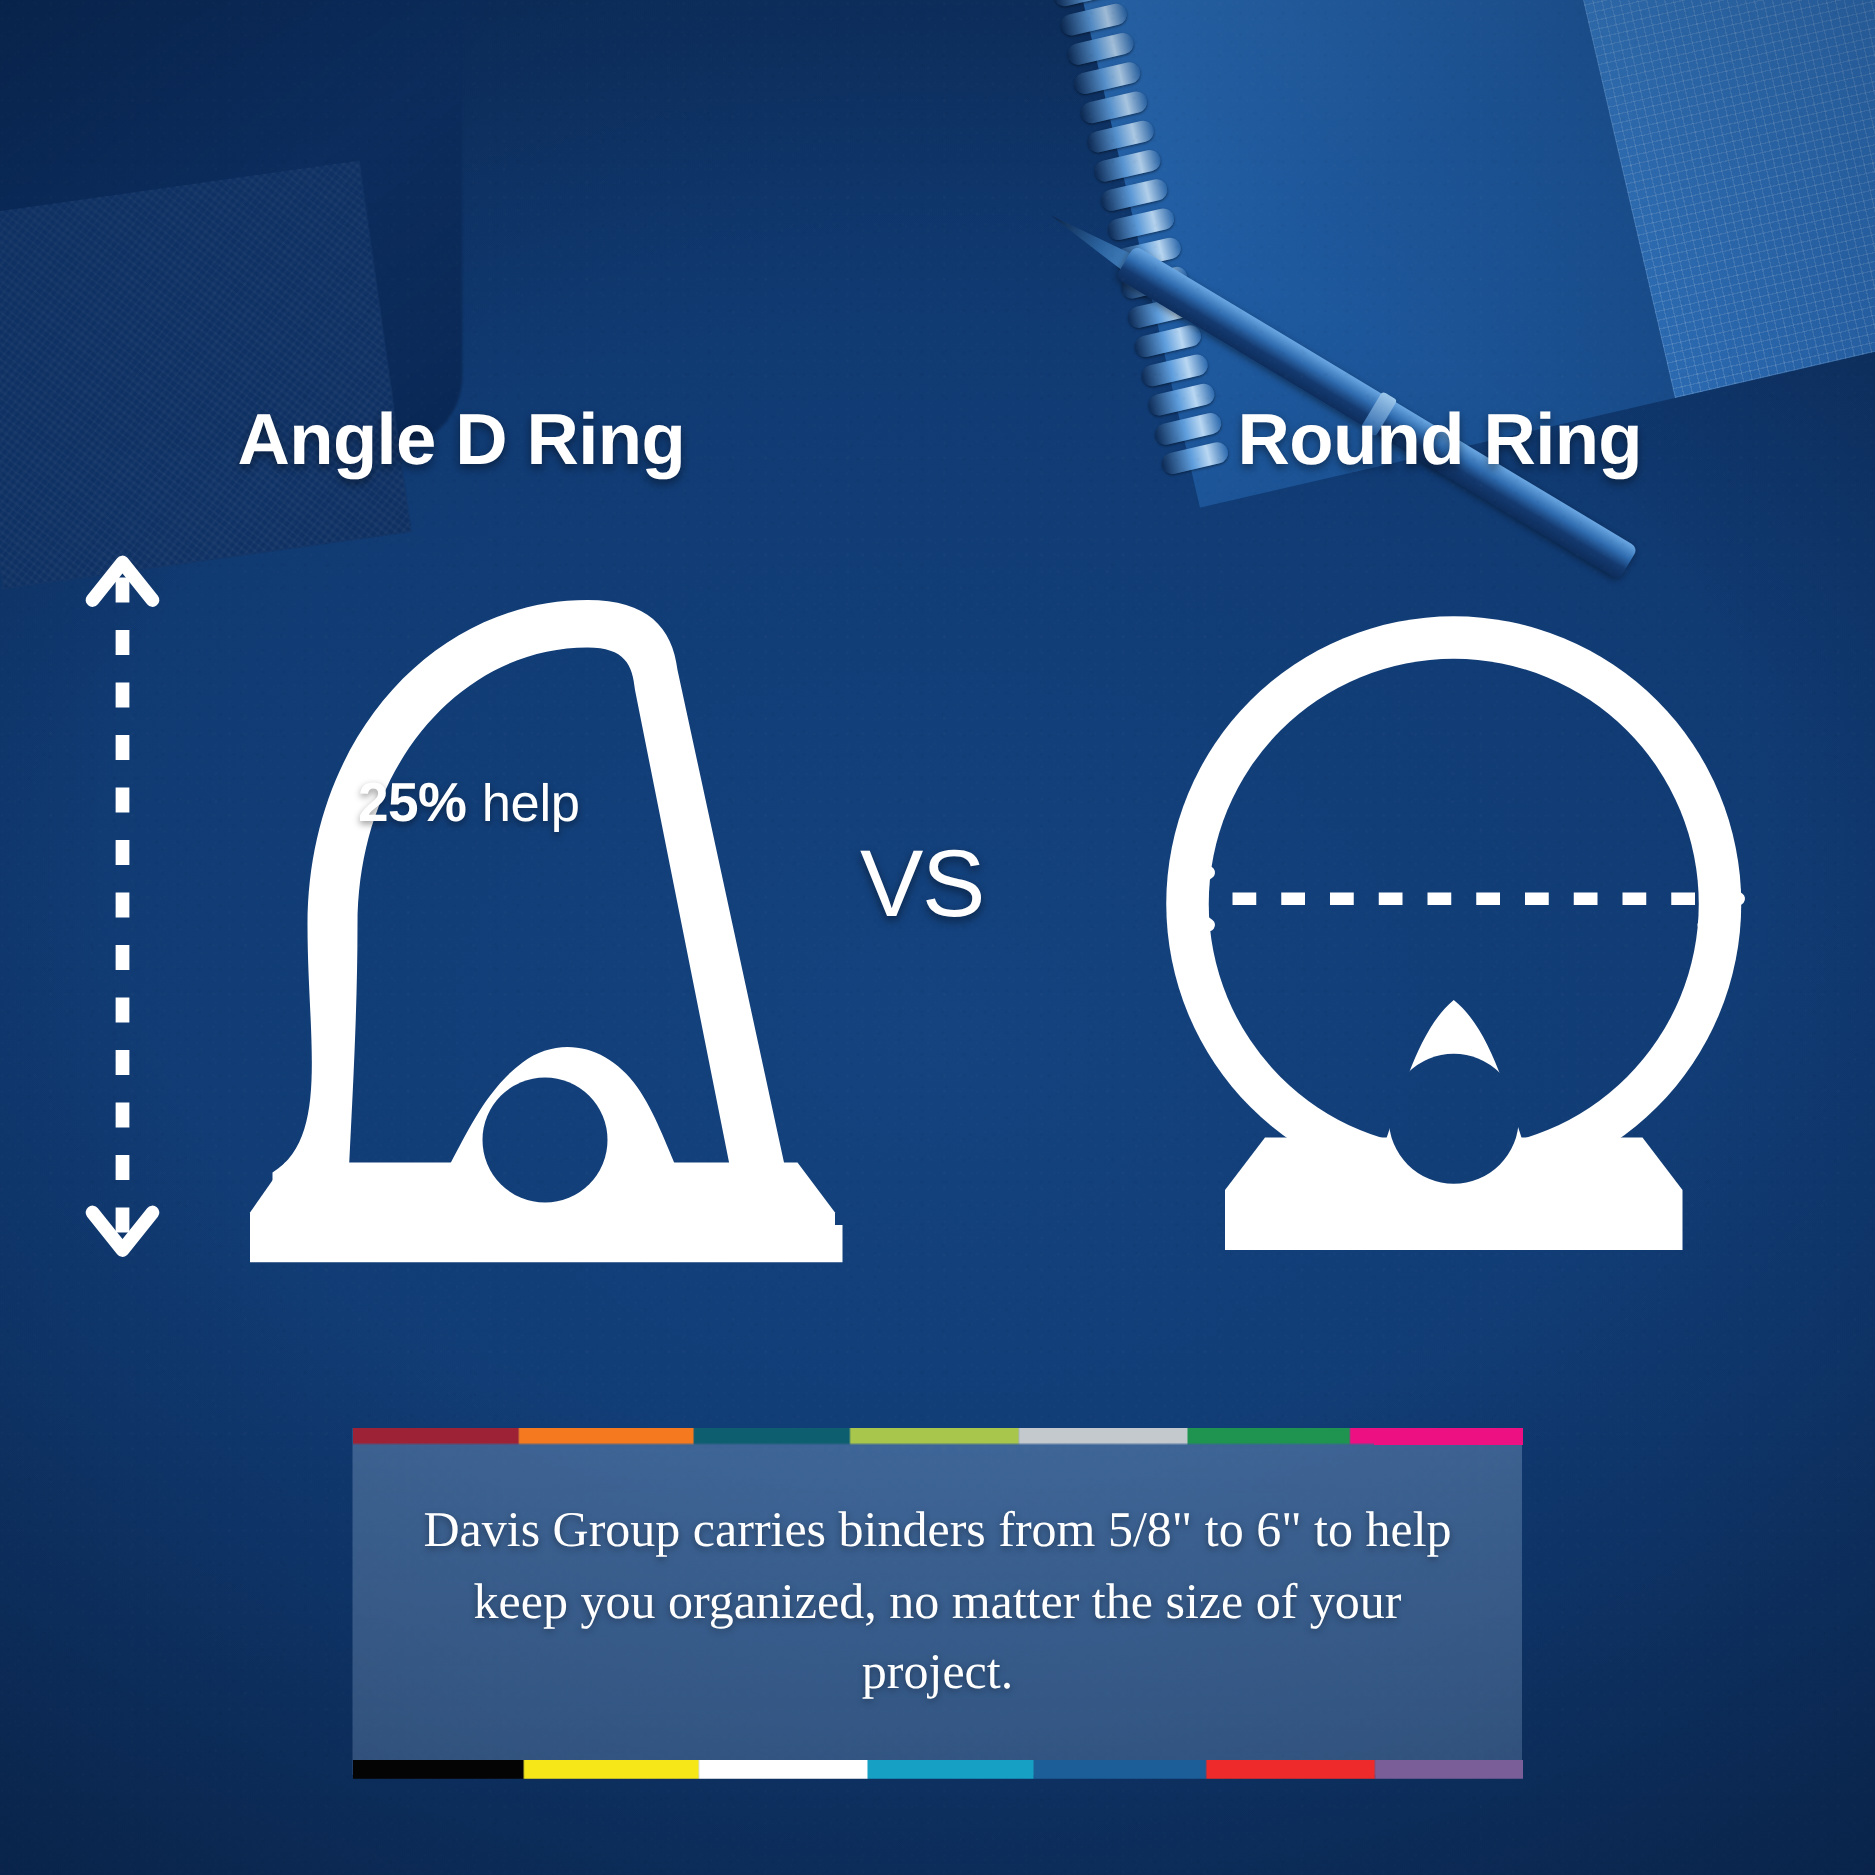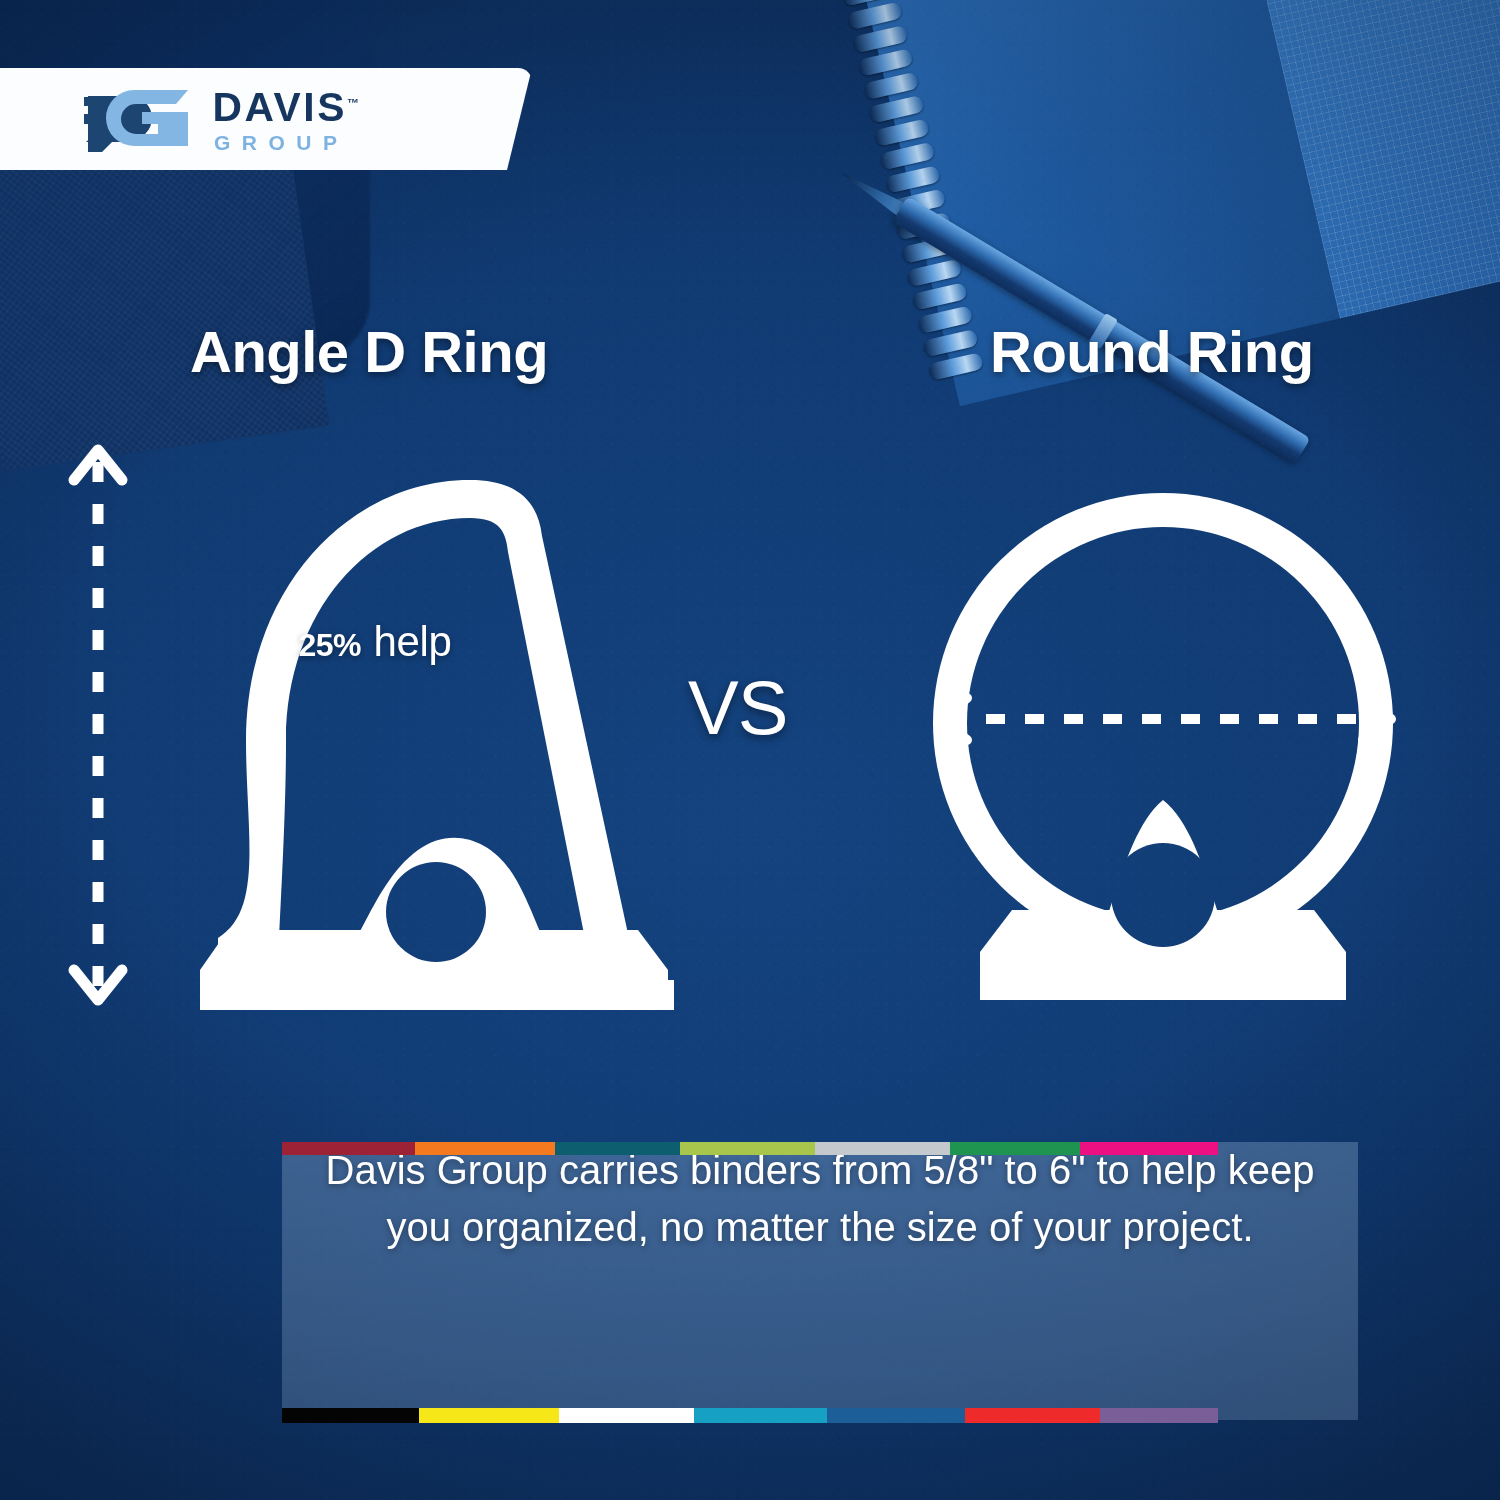--- a/index.html
+++ b/index.html
@@ -133,24 +133,24 @@
   
   .v-arrow{position:absolute;left:66px;top:440px;width:64px;height:570px;}
 
   
   .ring-left{position:absolute;left:118px;top:440px;width:570px;height:570px;}
   .ring-right{position:absolute;left:918px;top:440px;width:490px;height:575px;}
   .h-arrow{position:absolute;left:925px;top:690px;width:480px;height:58px;}
 
   
   .caption{
-    position:absolute;left:282px;top:1142px;width:1076px;height:278px;
+    position:absolute;left:282px;top:1142px;width:936px;height:278px;
     background:linear-gradient(180deg, rgba(168,196,226,.30) 0%, rgba(150,181,215,.27) 100%);
     backdrop-filter:blur(1px);
-    display:flex;justify-content:center;
+    display:flex;align-items:center;justify-content:center;font-family:Liberation Serif, serif;
   }
   .caption-text{
     color:#ffffff;font-size:40px;line-height:1.42;text-align:center;
     text-shadow:0 2px 6px rgba(0,0,0,.38);padding:0 36px;font-weight:normal;
   }
   .bar{position:absolute;left:282px;width:936px;height:13px;display:flex;}
   .bar.top{top:1142px;}
   .bar.bottom{top:1408px;height:15px;}
   .bar span{display:block;height:100%;}
 </style>
@@ -192,37 +192,20 @@
     <div class="pen">
       <div class="pen-tip"></div>
       <div class="pen-body"></div>
       <div class="pen-ring"></div>
     </div>
 
     <div class="bg-grain"></div>
     <div class="bg-vign"></div>
   </div>
 
-  <div class="logo-banner">
-    <div class="logo-wrap">
-      <div class="dg-mark">
-        <svg width="108" height="70" viewBox="0 0 108 70" aria-hidden="true">
-          <path d="M4 12 H46 a22 22 0 0 1 0 44 H30 L18 68 H4 Z" fill="#1c4571"></path>
-          <path d="M0 13 L44 13 a21 21 0 0 1 20 14 L44 27 a9 9 0 0 0 -8 -5 L0 22 Z" fill="#1c4571"></path>
-          <path d="M0 30 L34 30 a8 8 0 0 0 6 10 L0 40 Z" fill="#1c4571"></path>
-          <path d="M2 58 L18 44 L52 44 L52 58 Z" fill="#1c4571"></path>
-          <path d="M40 6 H104 L92 20 H52 a15 15 0 0 0 0 30 H74 V40 H58 V28 H104 V62 H50 a28 28 0 0 1 0 -56 Z" fill="#84b6e3"></path>
-        </svg>
-      </div>
-      <div class="wordmark">
-        <div class="wm-davis"><span>DAVIS</span><span class="wm-tm">™</span></div>
-        <div class="wm-group">GROUP</div>
-      </div>
-    </div>
-  </div>
 
   <div class="h-left">Angle D Ring</div>
   <div class="h-right">Round Ring</div>
 
   <div class="v-arrow">
     <svg width="64" height="570" viewBox="0 0 64 570" aria-hidden="true">
       <line x1="32" y1="22" x2="32" y2="548" stroke="#ffffff" stroke-width="11" stroke-dasharray="20 22" stroke-linecap="butt"></line>
       <polyline points="8,40 32,10 56,40" fill="none" stroke="#ffffff" stroke-width="11" stroke-linecap="round" stroke-linejoin="round"></polyline>
       <polyline points="8,530 32,560 56,530" fill="none" stroke="#ffffff" stroke-width="11" stroke-linecap="round" stroke-linejoin="round"></polyline>
     </svg>
@@ -260,21 +243,21 @@
 
           <circle cx="318" cy="472" r="50" fill="black"></circle>
         </mask>
       </defs>
       <rect width="570" height="570" fill="#ffffff" mask="url(#dmask)"></rect>
     </svg>
   </div>
 
   <div style="position:absolute;left:240px;top:618px;width:270px;text-align:center;">
     <div style="color:#fff;text-shadow:0 2px 6px rgba(0,0,0,.4);white-space:nowrap;">
-      <span style="font-size:32px;font-weight:bold;letter-spacing:-.5px;">25%</span>
+      <span style="font-size:44px;font-weight:bold;letter-spacing:-.5px;">25%</span>
       <span style="font-size:42px;font-weight:normal;letter-spacing:-.3px;margin-left:8px;">help</span>
     </div>
   </div>
 
   <div class="vs">VS</div>
 
   <div class="ring-right">
     <svg width="490" height="575" viewBox="0 0 490 575" aria-hidden="true">
       <defs>
         <mask id="rmask">

